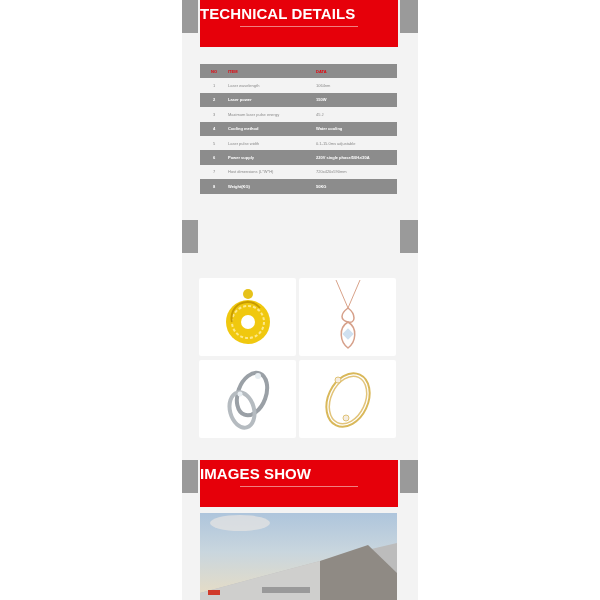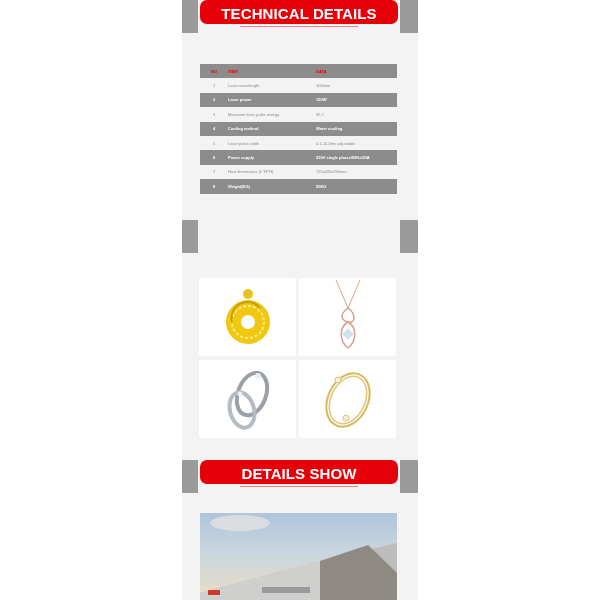--- a/index.html
+++ b/index.html
@@ -2,21 +2,21 @@
 <html><head>
 <meta charset="utf-8">
 <style>
   html, body { margin:0; padding:0; }
   body { width:600px; height:600px; overflow:hidden; background:#ffffff; font-family:"Liberation Sans", sans-serif; position:relative; }
   .column { position:absolute; left:182px; top:0; width:236px; height:600px; background:#f3f3f3; }
   .sec-header { position:absolute; left:182px; width:236px; height:33px; }
   .sec-header .side { position:absolute; top:0; height:33px; background:#9a9a9a; }
   .sec-header .side.left { left:0; width:16px; }
   .sec-header .side.right { right:0; width:18px; }
-  .sec-header .red { position:absolute; left:18px; right:20px; top:0; height:24px; background:#e6000a; text-align:center;border-radius:7px; }
+  .sec-header .red { position:absolute; left:18px; right:20px; top:0; height:47px; background:#e6000a; text-align:left; }
   .sec-header .title { color:#ffffff; font-weight:bold; font-size:15px; line-height:28px; display:block; letter-spacing:0.1px; }
   .sec-header .underline { position:absolute; left:40px; right:40px; top:26px; height:1px; background:#f08080; }
 
   table.spec { position:absolute; left:200px; top:64px; width:197px; border-collapse:collapse; font-size:4px; }
   table.spec td { height:14.4px; padding:0; vertical-align:middle; }
   table.spec tr.dark td { background:#8c8c8c; color:#ffffff; font-weight:bold; }
   table.spec tr.light td { background:#f3f3f3; color:#8a8a8a; }
   table.spec tr.head td { background:#8c8c8c; color:#e6000a; font-weight:bold; }
   table.spec td.no { width:28px; text-align:center; }
   table.spec td.item { width:88px; }
@@ -129,21 +129,21 @@
       <ellipse cx="30" cy="40" rx="17" ry="25" fill="none" stroke="#e2c47a" stroke-width="1.5" transform="rotate(25 30 40)"></ellipse>
       <circle cx="20" cy="20" r="3" fill="#f5ece0" stroke="#d9b85a" stroke-width="0.8"></circle>
       <circle cx="28" cy="58" r="3" fill="#f5ece0" stroke="#d9b85a" stroke-width="0.8"></circle>
     </svg>
   </div>
 </div>
 
 <div class="sec-header" style="top:460px;">
   <div class="side left"></div>
   <div class="red">
-    <span class="title">DETAILS SHOW</span>
+    <span class="title">IMAGES SHOW</span>
     <div class="underline"></div>
   </div>
   <div class="side right"></div>
 </div>
 
 <div class="photo">
   <svg width="197" height="87" viewBox="0 0 197 87">
     <ellipse cx="40" cy="10" rx="30" ry="8" fill="#e8e6e2" opacity="0.7"></ellipse>
     <polygon points="0,80 120,48 197,30 197,87 0,87" fill="#bcbcbc"></polygon>
     <polygon points="120,48 168,32 197,60 197,87 120,87" fill="#8f8a84"></polygon>

